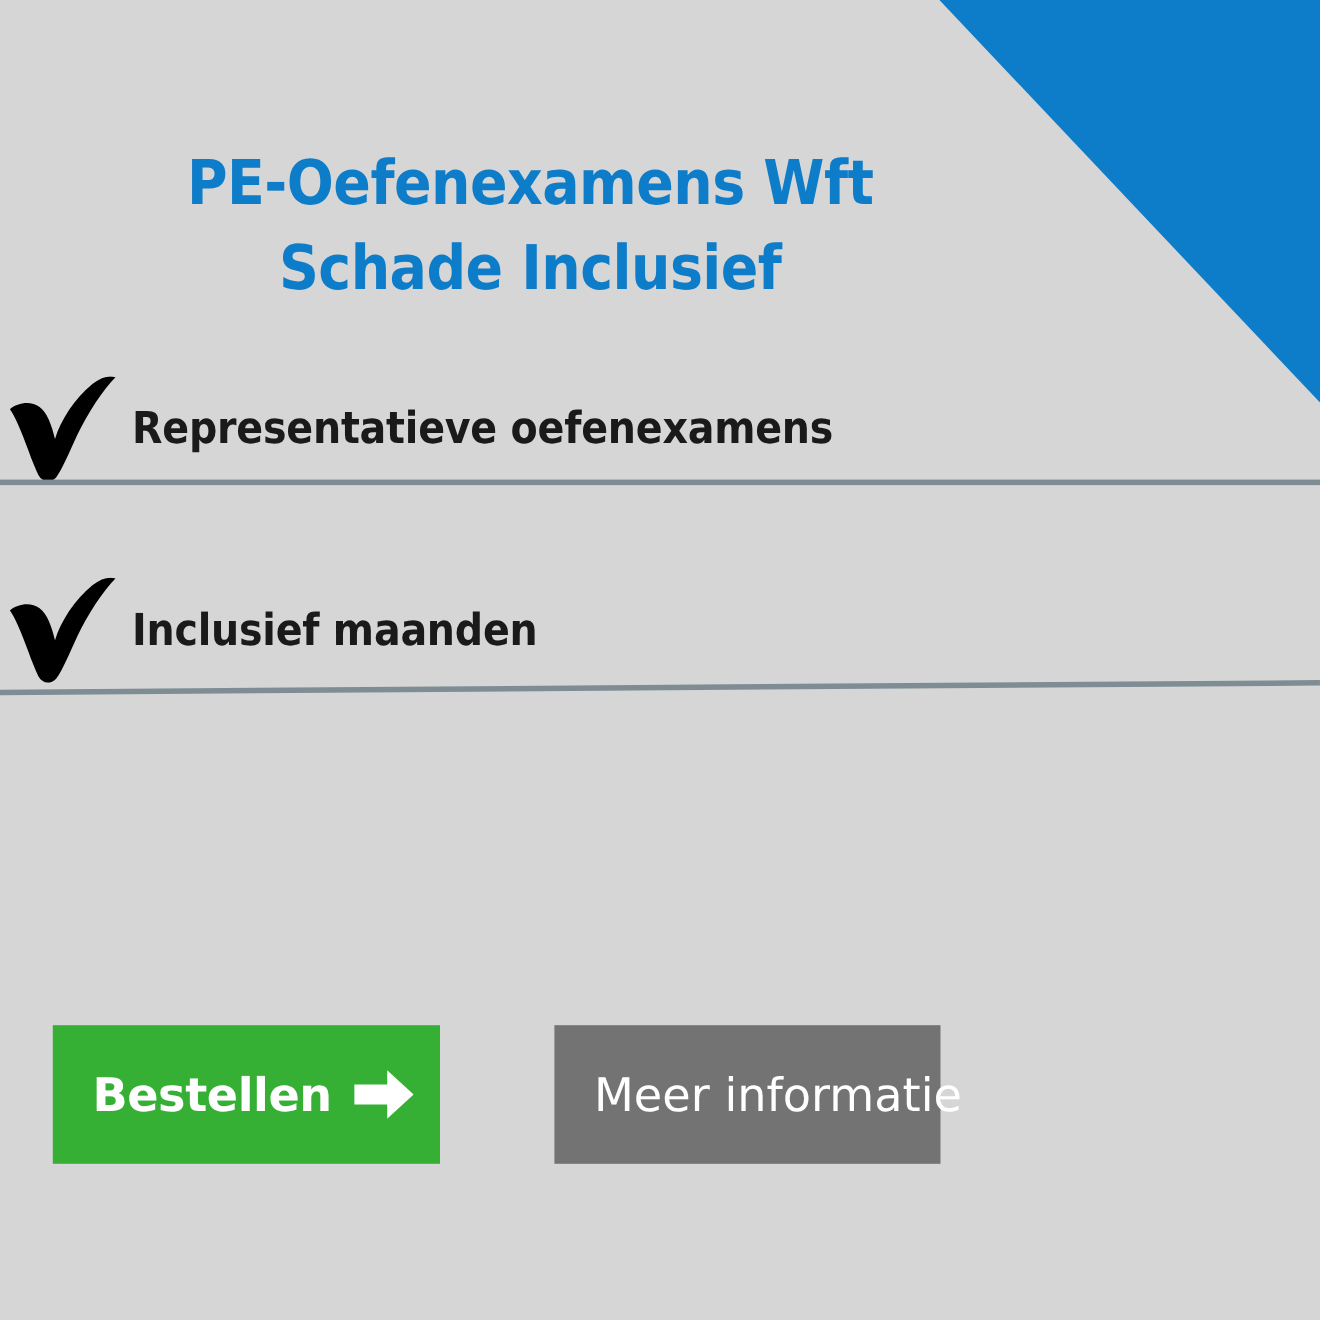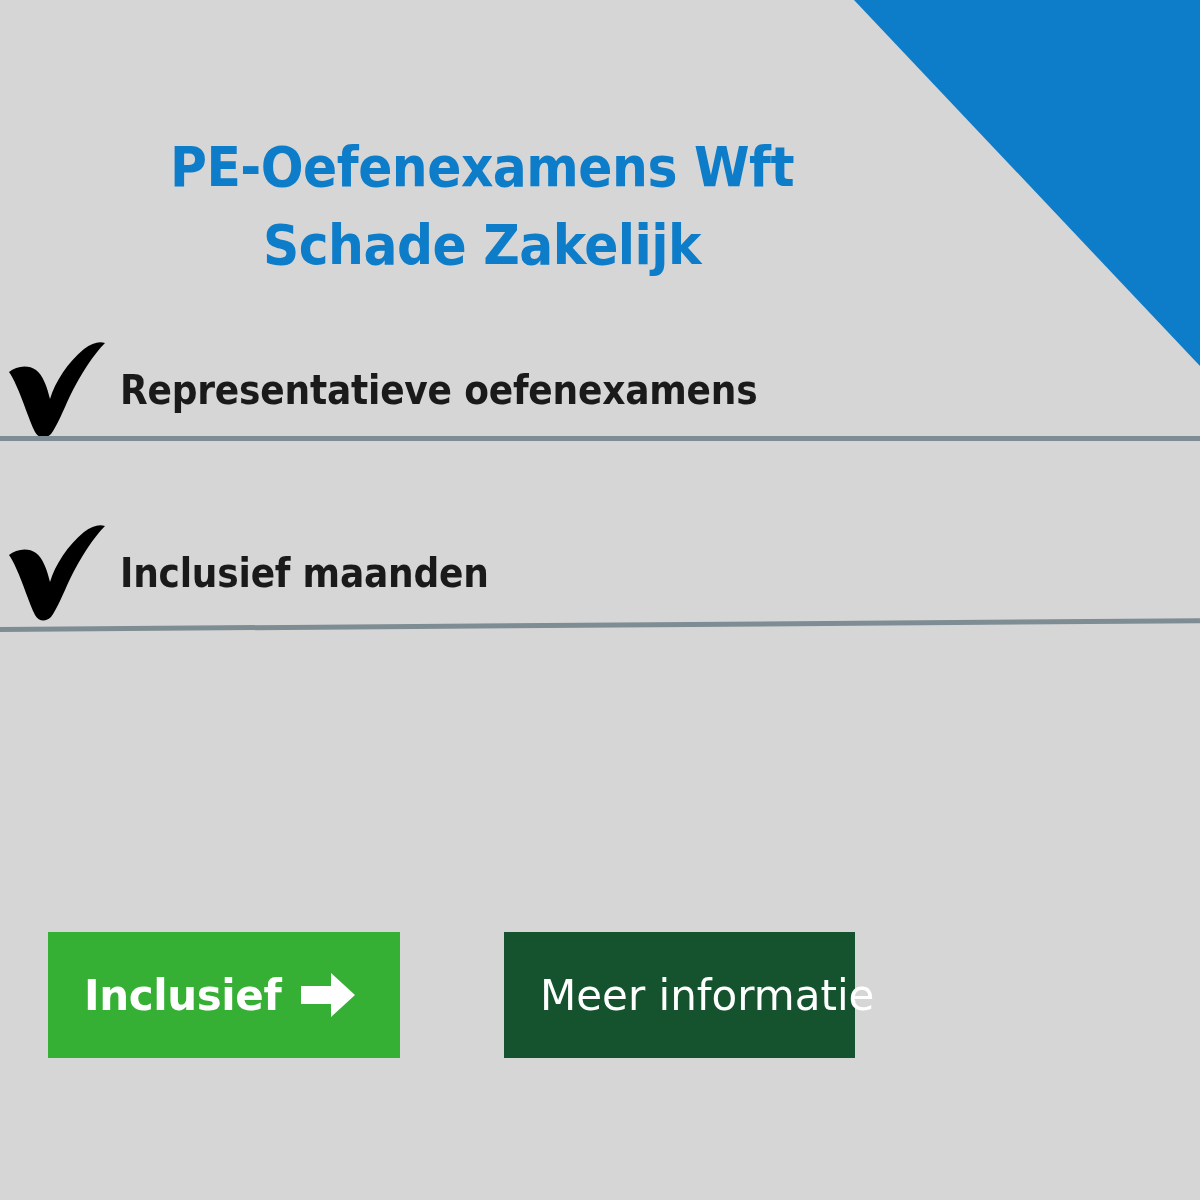--- a/index.html
+++ b/index.html
@@ -142,21 +142,21 @@
   .arrow-icon {
     margin-left: 20px;
     display: flex;
     align-items: center;
   }
   .arrow-icon svg { display: block; width: 54px; height: 44px; }
 
   .cta-gap { width: 104px; flex: 0 0 104px; }
 
   .btn-info {
-    background: #14532d;
+    background: #737373;
     width: 351px;
     justify-content: flex-start;
   }
   .btn-info .btn-label {
     color: #ffffff;
     font-weight: normal;
     font-size: 42px;
     letter-spacing: 0px;
     white-space: nowrap;
     font-family: "DejaVu Sans", "Liberation Sans", sans-serif;
@@ -168,21 +168,21 @@
 <div id="promo-card">
 
   <div class="corner-triangle">
     <svg viewBox="0 0 346 366" preserveAspectRatio="none" aria-hidden="true">
       <polygon points="0,0 346,0 346,366" fill="#0d7cc9"></polygon>
     </svg>
   </div>
 
   <div class="title-block">
     <span class="title-line">PE-Oefenexamens Wft</span>
-    <span class="title-line">Schade Zakelijk</span>
+    <span class="title-line">Schade Inclusief</span>
   </div>
 
   <div class="features">
 
     <div class="feature-row">
       <div class="feature-inner">
         <span class="check-icon">
           <svg viewBox="0 0 108 96" aria-hidden="true">
             <path d="M3 30 C10 24 22 22 30 28 C37 33 41 45 44 57 C49 40 62 20 78 7 C86 1 93 -1 99 1 C88 12 74 33 64 54 C57 69 51 84 45 92 C40 97 33 97 29 90 C23 78 17 58 10 43 C8 38 5 33 3 30 Z" fill="#000000"></path>
           </svg>
@@ -203,21 +203,21 @@
       </div>
       <div class="divider d2"></div>
     </div>
 
 
   </div>
 
   <div class="cta-row">
 
     <button type="button" class="btn btn-order">
-      <span class="btn-label">Inclusief</span>
+      <span class="btn-label">Bestellen</span>
       <span class="arrow-icon">
         <svg viewBox="0 0 54 44" aria-hidden="true">
           <polygon points="0,13 30,13 30,0 54,22 30,44 30,31 0,31" fill="#ffffff"></polygon>
         </svg>
       </span>
     </button>
 
     <span class="cta-gap"></span>
 
     <button type="button" class="btn btn-info">

